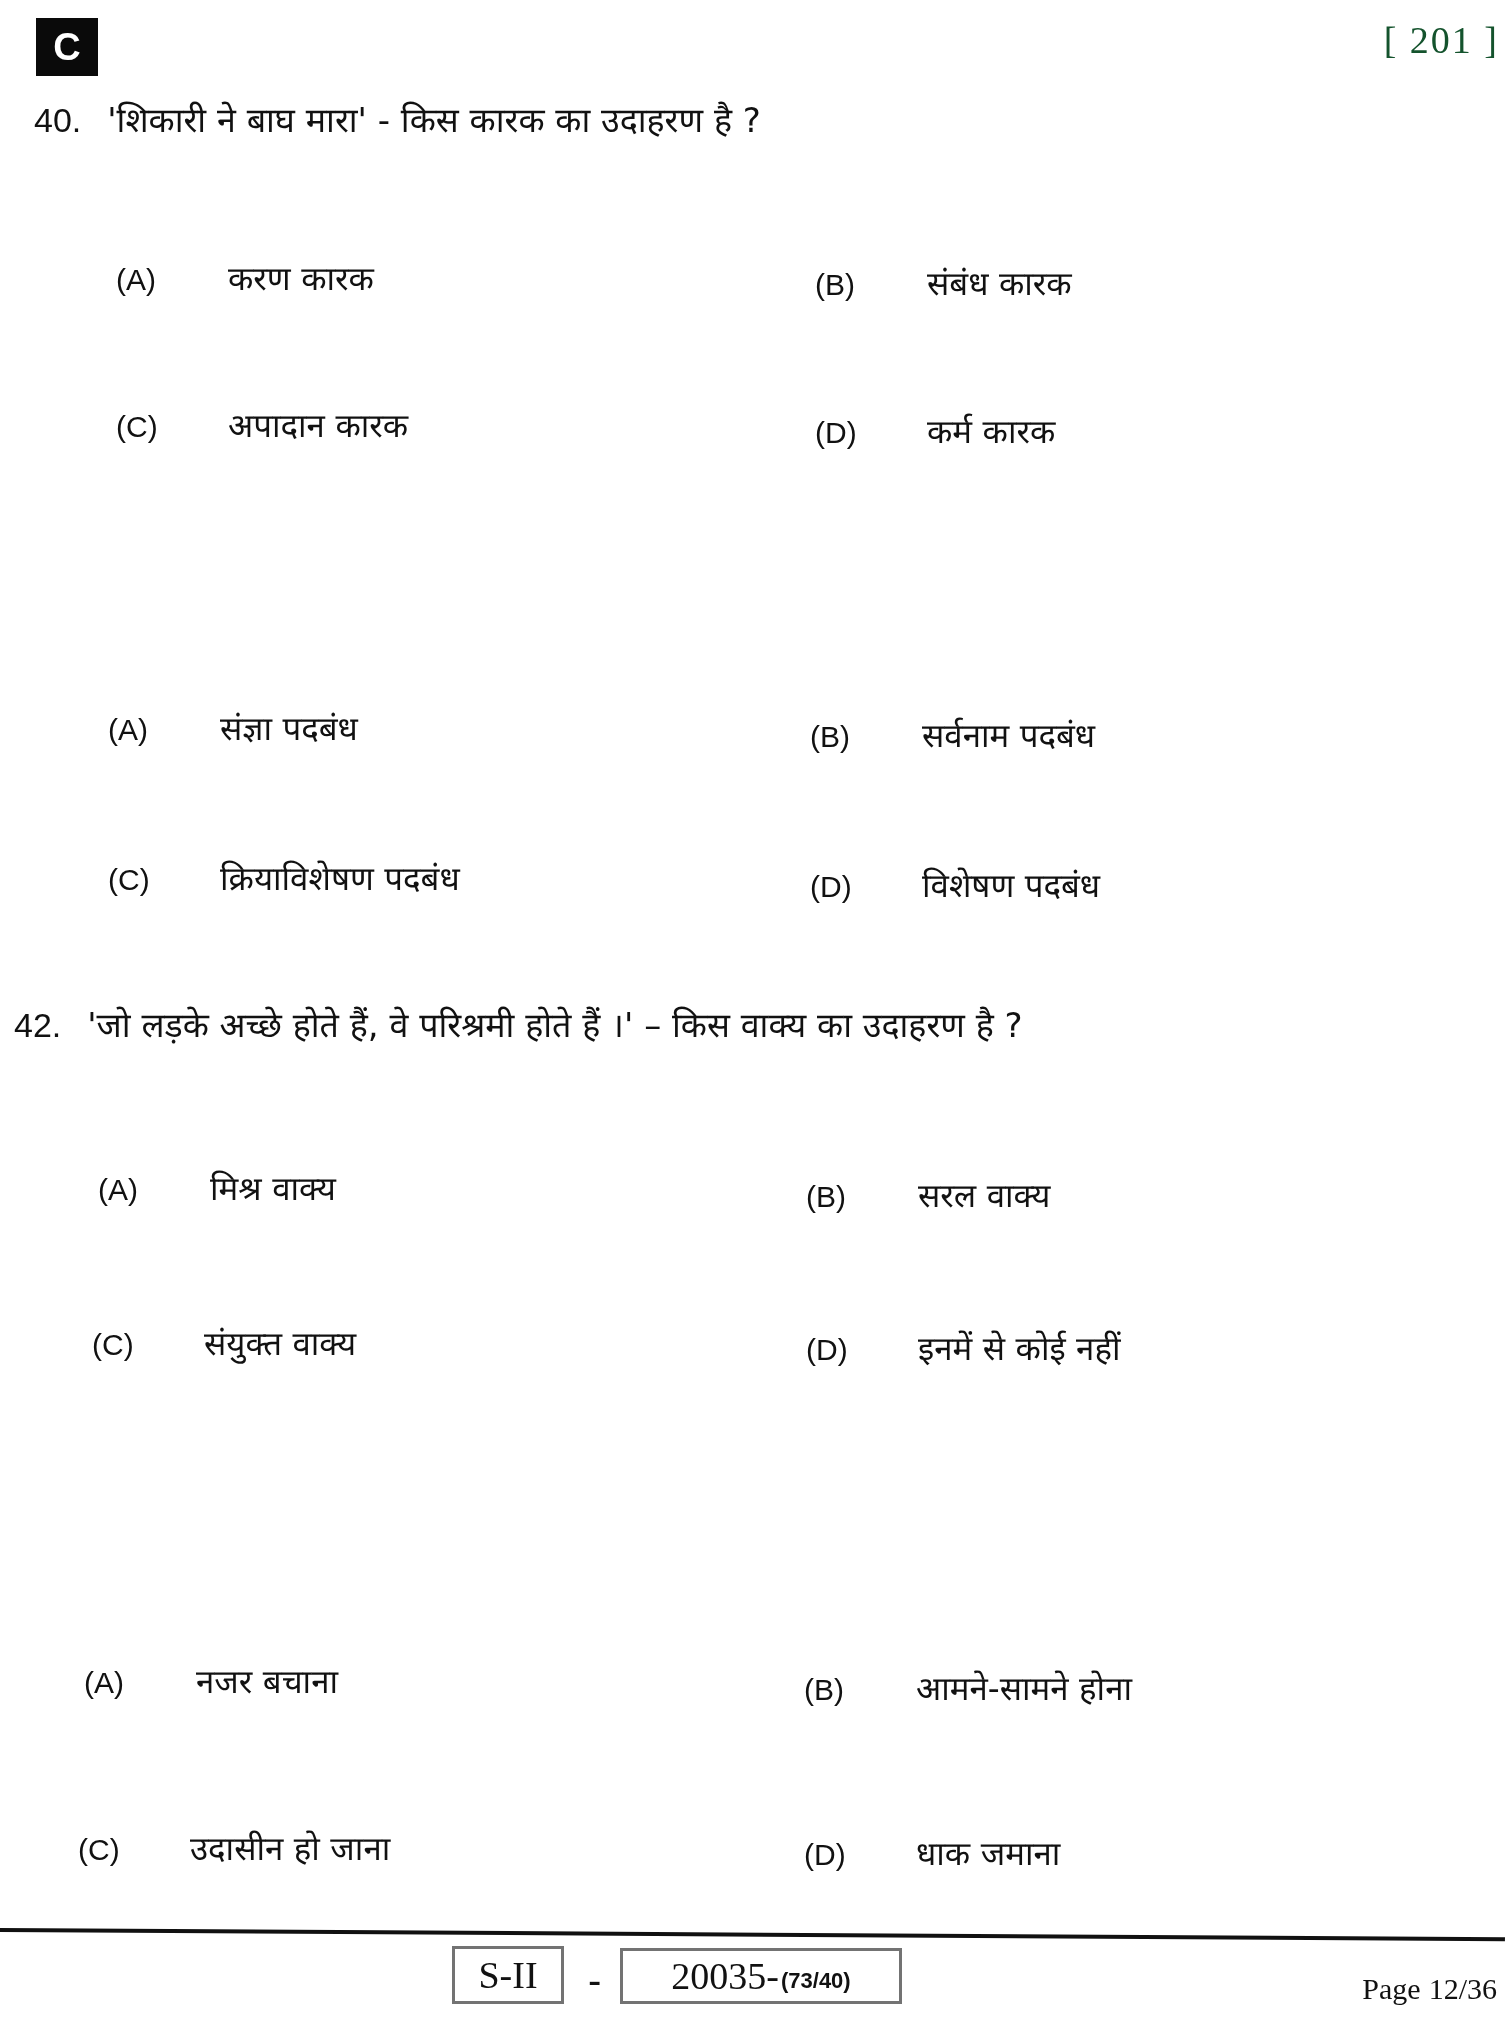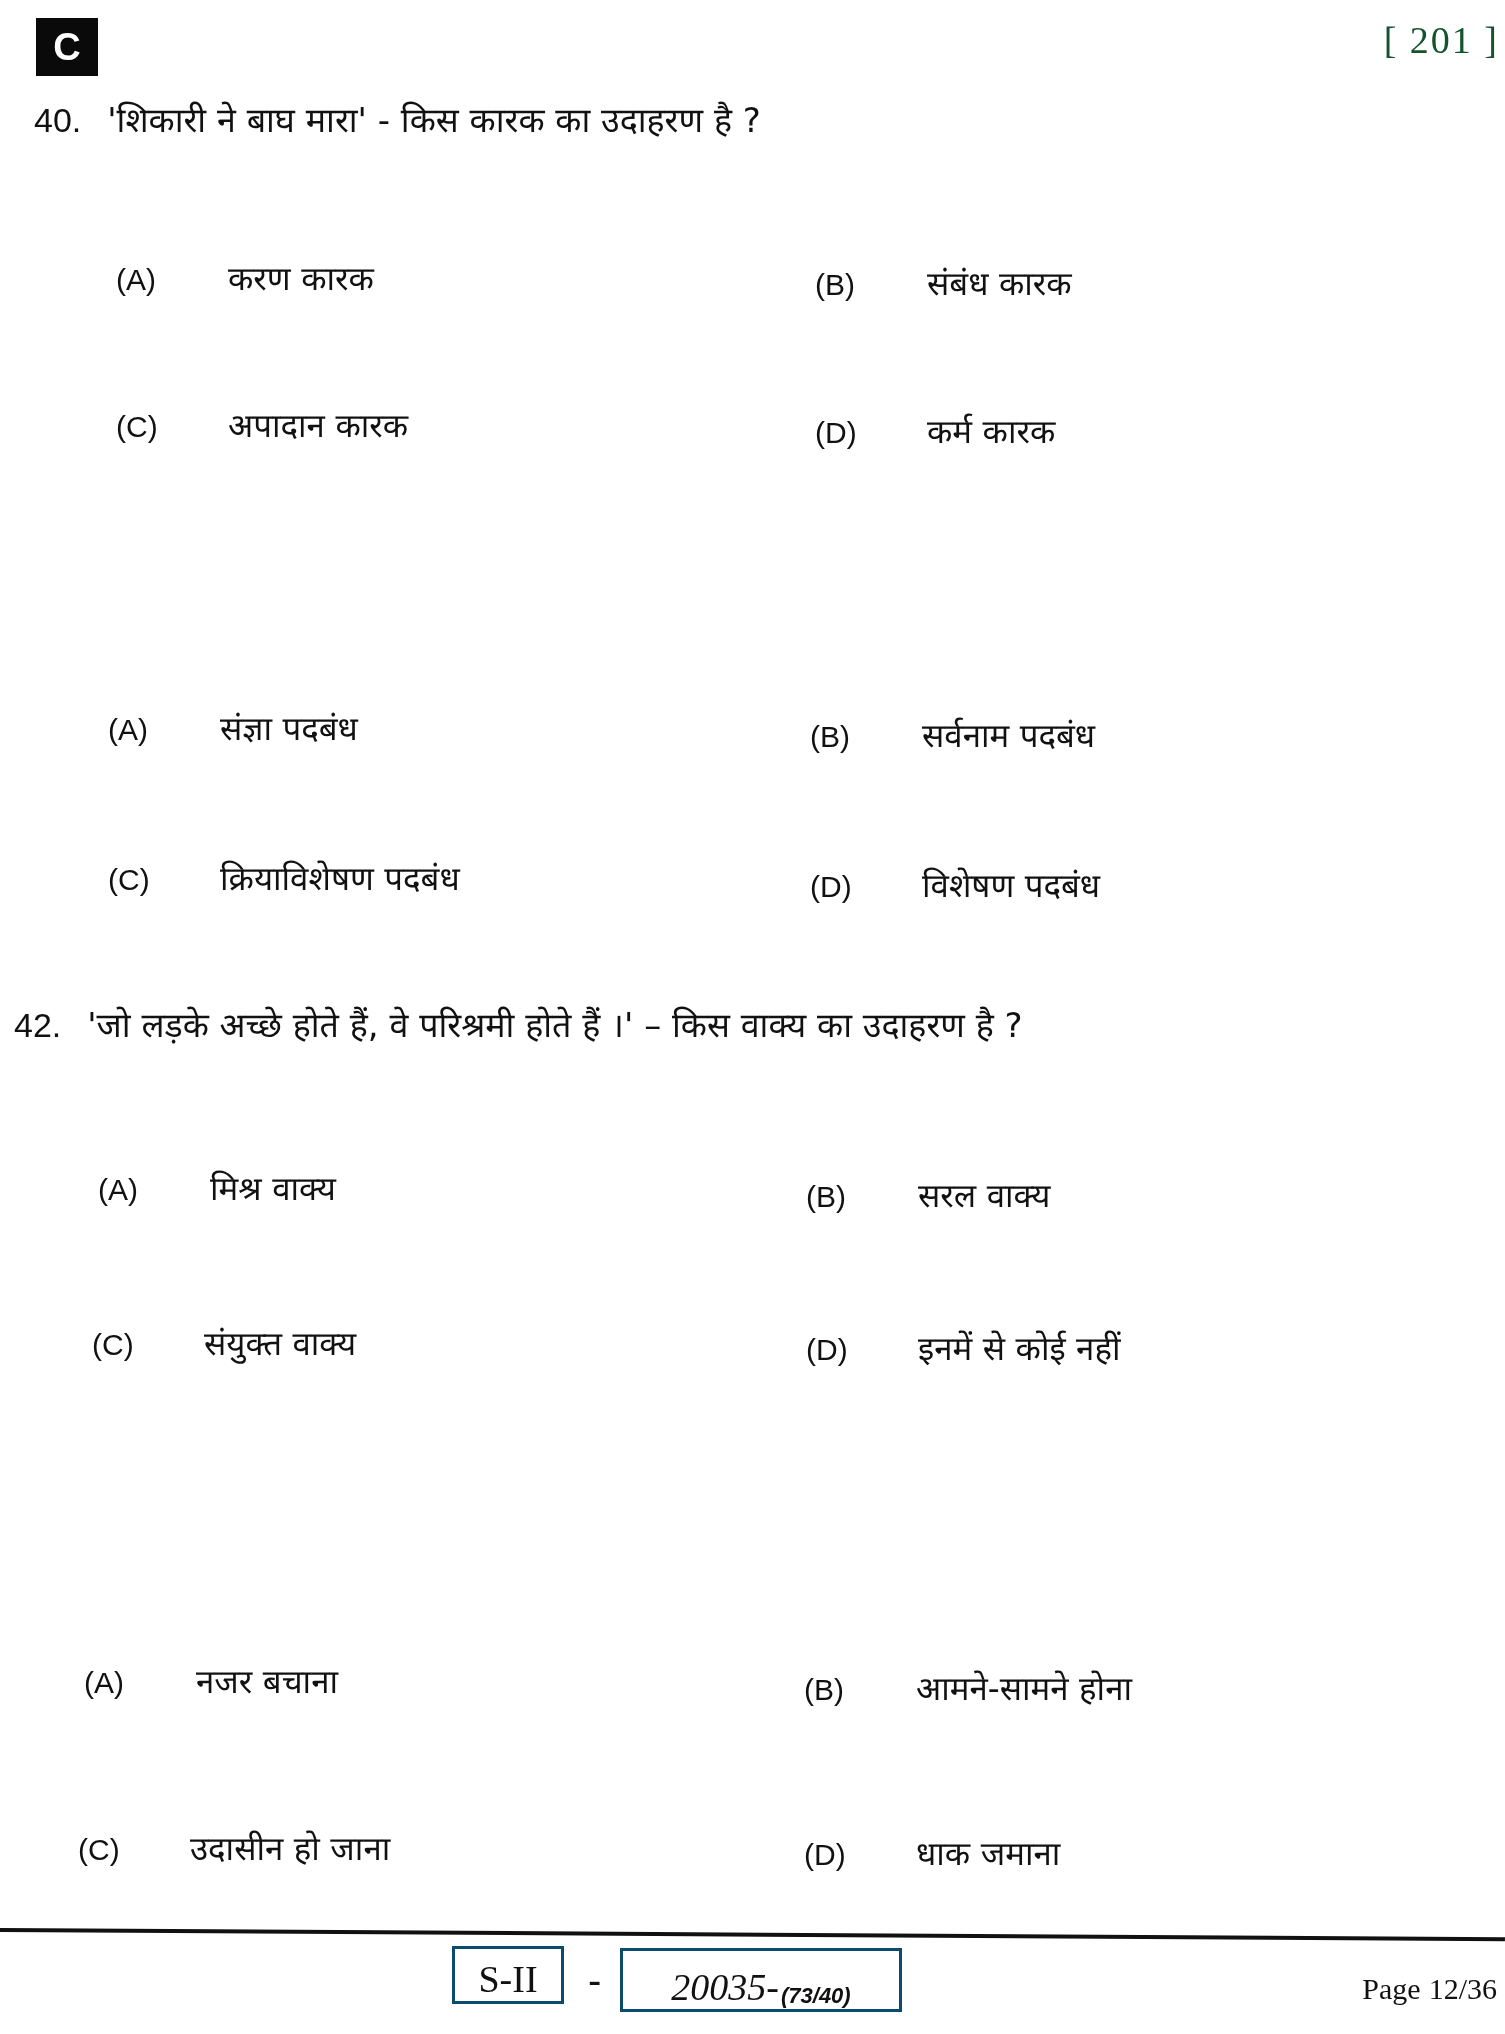--- a/index.html
+++ b/index.html
@@ -74,25 +74,25 @@
       left: 0;
       top: 1928px;
       width: 1505px;
       height: 4px;
       background: #111;
       transform: rotate(0.35deg);
       transform-origin: left center;
     }
     .footer-box {
       position: absolute;
-      border: 3px solid #0c4a6e;
+      border: 3px solid #737373;
       font-family: "Liberation Serif", serif;
       font-size: 38px;
       display: flex;
-      align-items: flex-end;
+      align-items: center;
       justify-content: center;
       box-sizing: border-box;
     }
     .footer-dash {
       position: absolute;
       left: 588px;
       top: 1958px;
       font-size: 40px;
       font-family: "Liberation Sans", sans-serif;
     }
@@ -195,21 +195,21 @@
   <div class="option" style="left:804px; top:1830px;">
     <span class="olabel">(D)</span>
       <span>धाक जमाना</span>
   </div>
 
   <div class="footer-rule"></div>
   <div class="footer-box" style="left:452px; top:1946px; width:112px; height:58px;">
     <span>S-II</span>
   </div>
   <div class="footer-dash">-</div>
-  <div class="footer-box" style="left:620px; top:1948px; width:282px; height:64px;font-style:italic;">
+  <div class="footer-box" style="left:620px; top:1948px; width:282px; height:56px;">
     <span>20035-</span>
       <span class="small">(73/40)</span>
   </div>
   <div class="page-number">
     <span class="bold">Page</span><span>12/36</span>
   </div>
 
 </div>
 
 </body></html>

